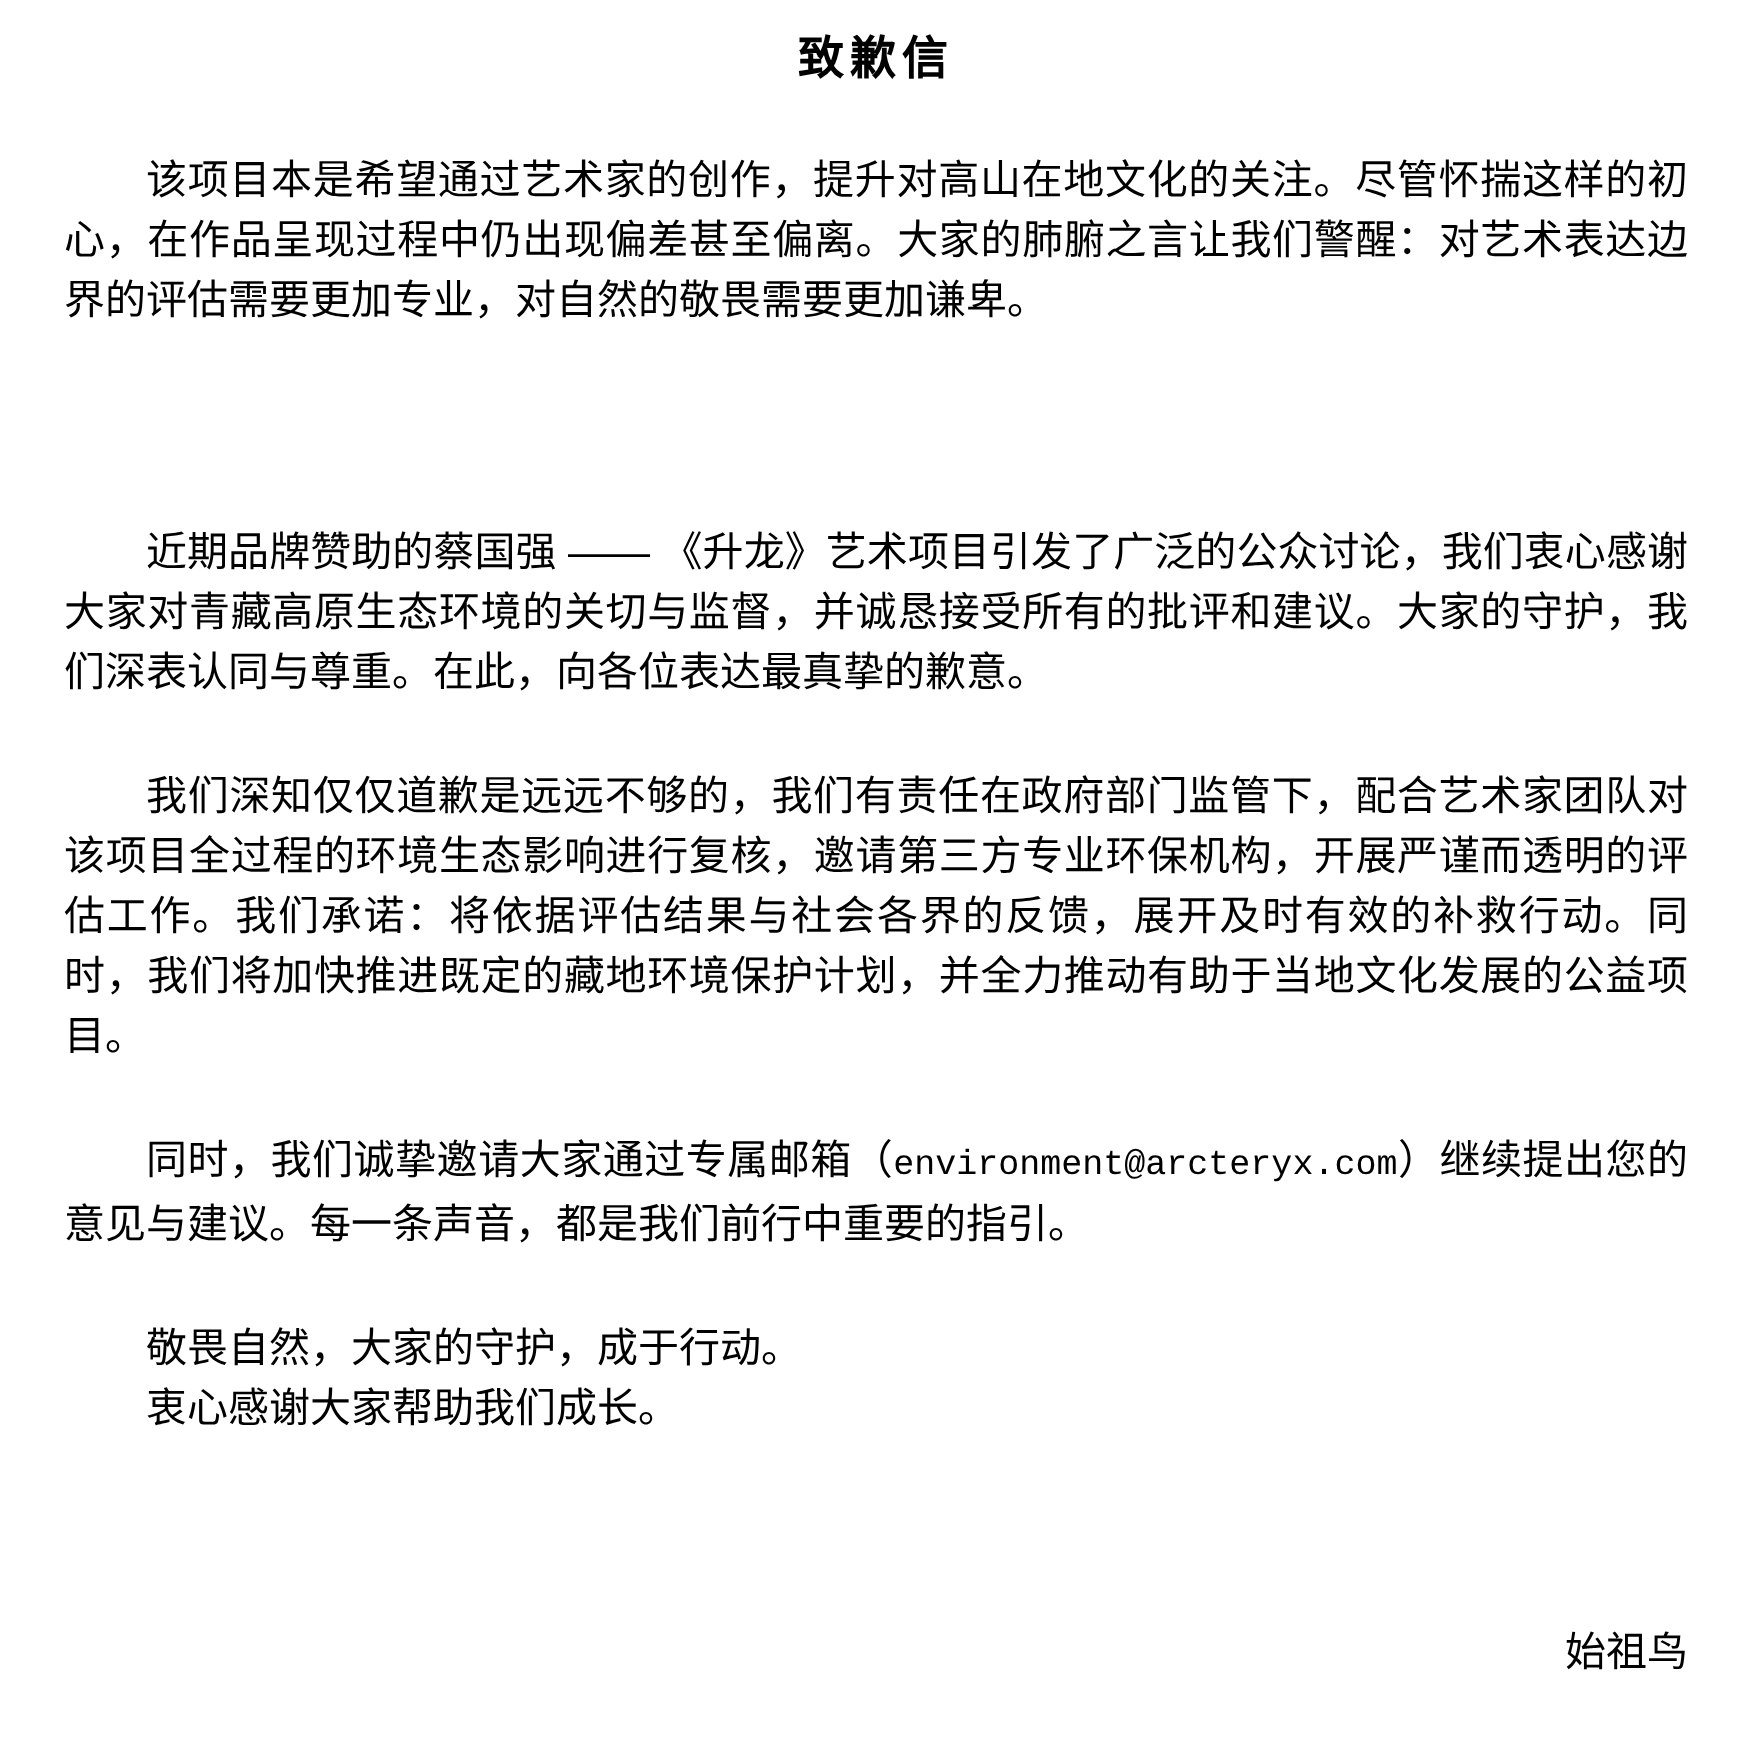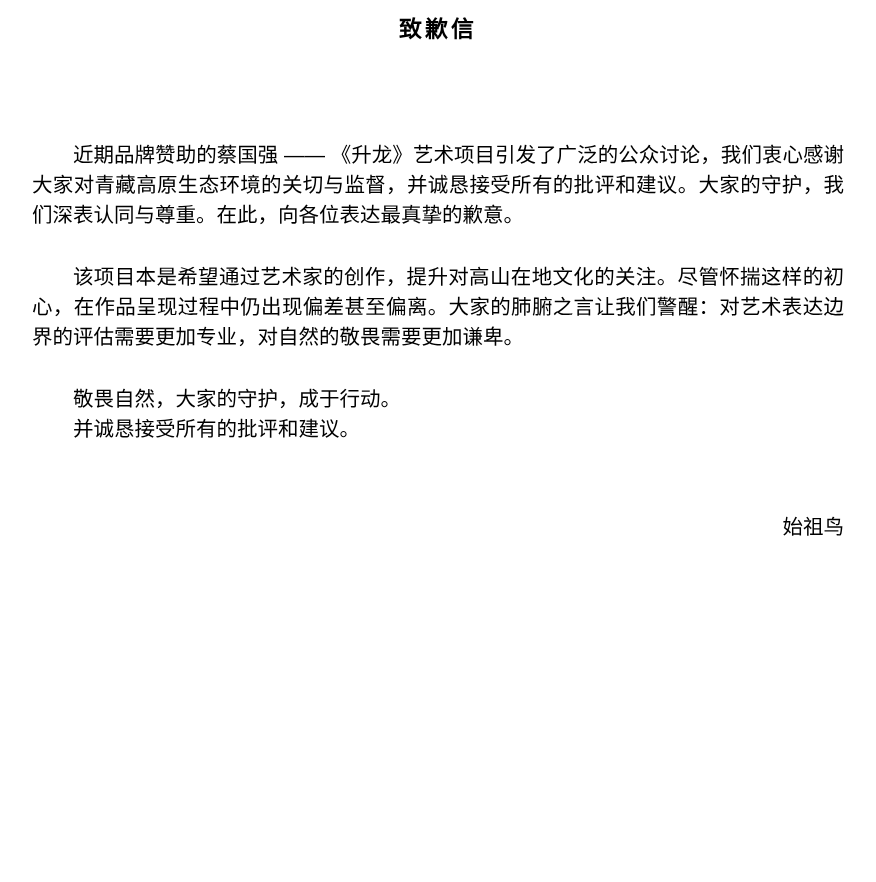--- a/index.html
+++ b/index.html
@@ -39,43 +39,45 @@
     margin-top: 96px;
   }
   .closing-2 {
     margin-top: 0;
   }
   .email {
     font-family: "Liberation Mono", "DejaVu Sans Mono", monospace;
     font-size: 17.5px;
   }
   .sig-block {
-    margin-top: 68px;
+    margin-top: 92px;
     text-align: right;
     font-size: 20.5px;
     line-height: 30px;
   }
   .date-line {
     margin-top: 5px;
   }
 </style>
 </head>
 <body>
 
 <div class="page">
 
   <h1 class="title">致歉信</h1>
 
+  <p class="para">该项目本是希望通过艺术家的创作，提升对高山在地文化的关注。尽管怀揣这样的初心，在作品呈现过程中仍出现偏差甚至偏离。大家的肺腑之言让我们警醒：对艺术表达边界的评估需要更加专业，对自然的敬畏需要更加谦卑。</p>
+
   <p class="para para-first">近期品牌赞助的蔡国强 —— 《升龙》艺术项目引发了广泛的公众讨论，我们衷心感谢大家对青藏高原生态环境的关切与监督，并诚恳接受所有的批评和建议。大家的守护，我们深表认同与尊重。在此，向各位表达最真挚的歉意。</p>
 
-  <p class="para">该项目本是希望通过艺术家的创作，提升对高山在地文化的关注。尽管怀揣这样的初心，在作品呈现过程中仍出现偏差甚至偏离。大家的肺腑之言让我们警醒：对艺术表达边界的评估需要更加专业，对自然的敬畏需要更加谦卑。</p>
+  <p class="para">我们深知仅仅道歉是远远不够的，我们有责任在政府部门监管下，配合艺术家团队对该项目全过程的环境生态影响进行复核，邀请第三方专业环保机构，开展严谨而透明的评估工作。我们承诺：将依据评估结果与社会各界的反馈，展开及时有效的补救行动。同时，我们将加快推进既定的藏地环境保护计划，并全力推动有助于当地文化发展的公益项目。</p>
 
-
+  <p class="para"><span>同时，我们诚挚邀请大家通过专属邮箱（</span><span class="email">environment@arcteryx.com</span><span>）继续提出您的意见与建议。每一条声音，都是我们前行中重要的指引。</span></p>
 
   <p class="para">敬畏自然，大家的守护，成于行动。</p>
 
-  <p class="para closing-2">并诚恳接受所有的批评和建议。</p>
+  <p class="para closing-2">衷心感谢大家帮助我们成长。</p>
 
   <div class="sig-block">
     <div>始祖鸟</div>
   </div>
 
 </div>
 
 </body></html>

